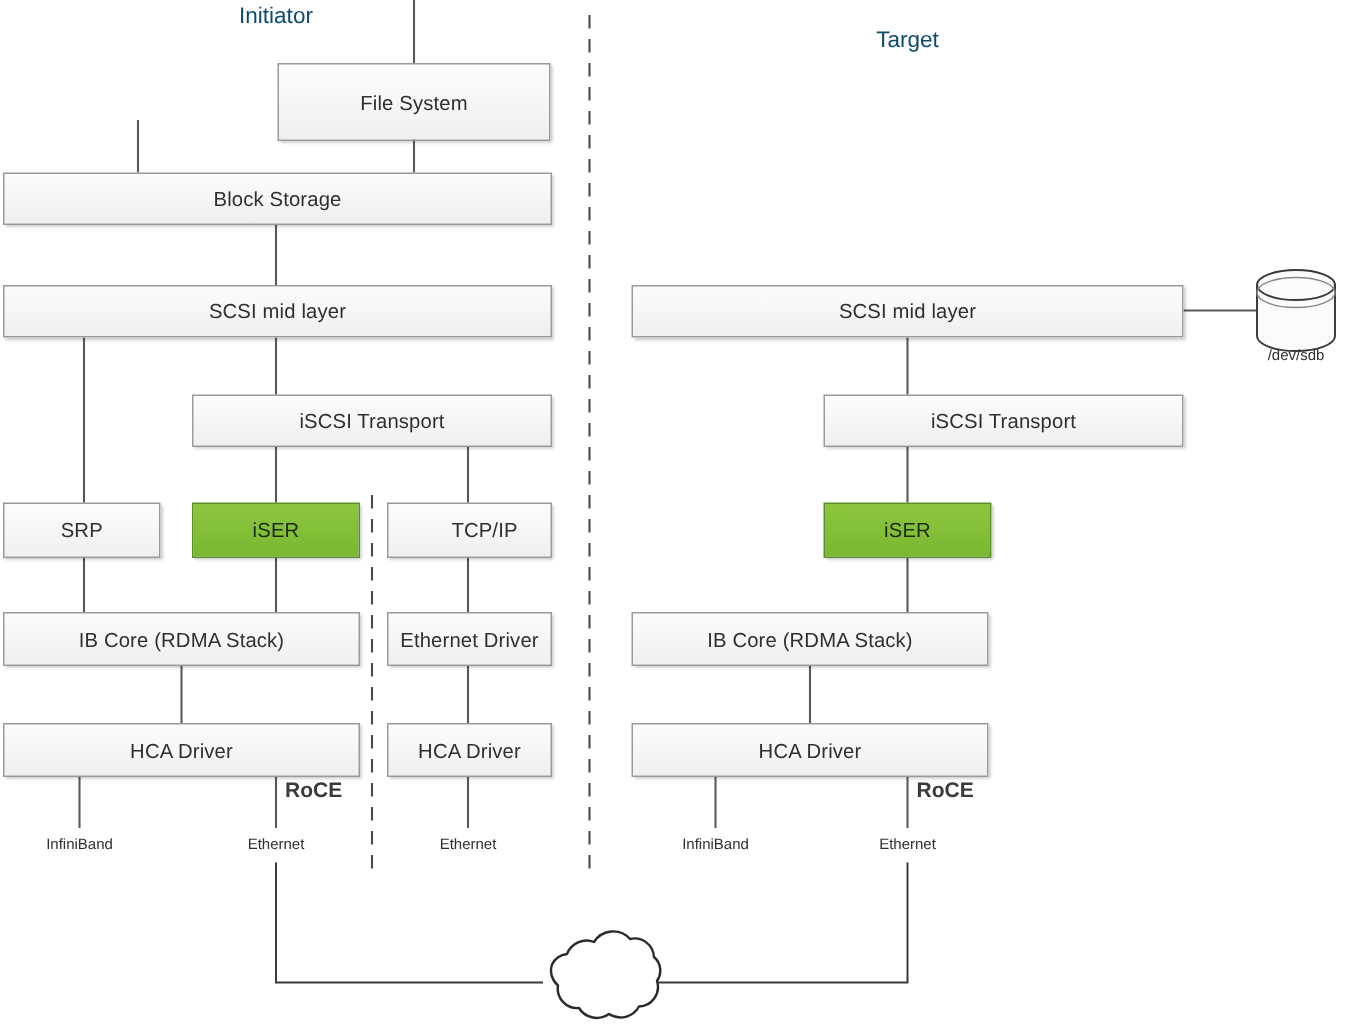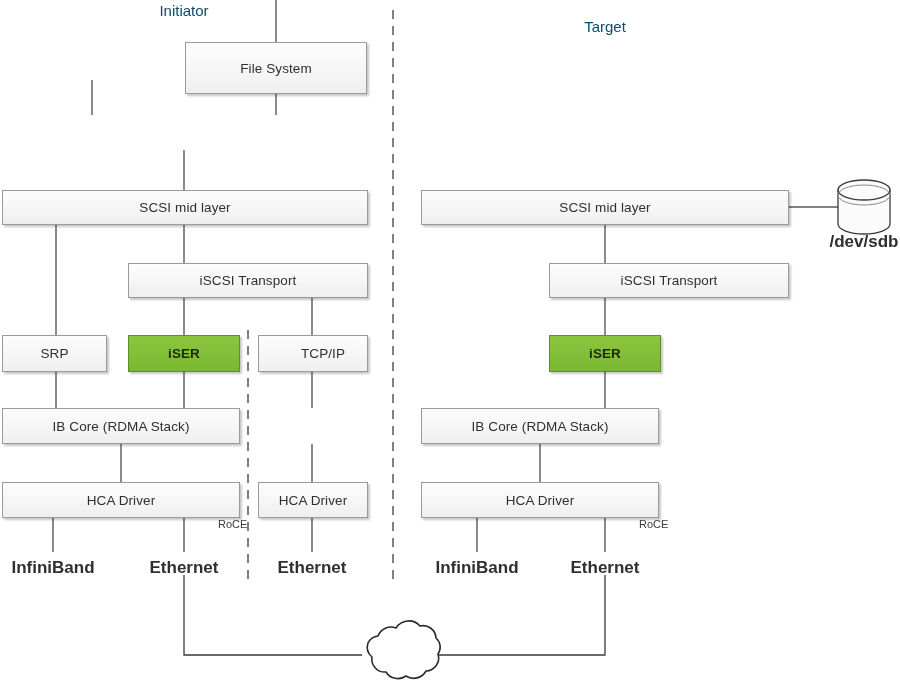--- a/index.html
+++ b/index.html
@@ -41,47 +41,45 @@
     font-size: 13.5px;
     color: #2f2f2f;
     letter-spacing: 0.1px;
     white-space: nowrap;
     z-index: 5;
   }
   .node.green {
     background: linear-gradient(to bottom, #8cc63f 0%, #7ab832 100%);
     border: 1px solid #5f8f28;
     color: #1d2b0c;
-    font-weight: 700;
+    font-weight: 400;
   }
   .node span { pointer-events: none; }
 
   .plain-label {
     position: absolute;
-    font-size: 17px;
+    font-size: 10px;
     color: #2f2f2f;
     white-space: nowrap;
     z-index: 6;
-    font-weight: bold;
   }
   .section-title {
     position: absolute;
     font-size: 15px;
     color: #0c4a6e;
     white-space: nowrap;
     z-index: 6;
   }
   .small-label {
     position: absolute;
-    font-size: 11px;
-    font-weight: 400;
+    font-size: 14px;
+    font-weight: 700;
     color: #3a3a3a;
     white-space: nowrap;
     z-index: 6;
-    margin-left: 28px;
   }
   .center {
     transform: translateX(-50%);
     text-align: center;
   }
 </style>
 </head>
 <body>
 
 <div id="canvas">
@@ -163,20 +161,23 @@
     <line x1="248" y1="330" x2="248" y2="580" stroke="#4a4a4a" stroke-width="1.4" stroke-dasharray="9 7"></line>
   </svg>
 
   <div class="section-title center" style="left:184px; top:2px;">Initiator</div>
   <div class="section-title center" style="left:605px; top:2px;margin-top:16px;">Target</div>
 
   <div class="node" style="left:185px; top:42px; width:182px; height:52px;">
     <span>File System</span>
   </div>
 
+  <div class="node" style="left:2px; top:115px; width:366px; height:35px;">
+    <span>Block Storage</span>
+  </div>
 
   <div class="node" style="left:2px; top:190px; width:366px; height:35px;">
     <span>SCSI mid layer</span>
   </div>
 
   <div class="node" style="left:128px; top:263px; width:240px; height:35px;">
     <span>iSCSI Transport</span>
   </div>
 
   <div class="node" style="left:2px; top:335px; width:105px; height:37px;">
@@ -188,20 +189,23 @@
   </div>
 
   <div class="node" style="left:258px; top:335px; width:110px; height:37px;padding-left:20px;">
     <span>TCP/IP</span>
   </div>
 
   <div class="node" style="left:2px; top:408px; width:238px; height:36px;">
     <span>IB Core (RDMA Stack)</span>
   </div>
 
+  <div class="node" style="left:258px; top:408px; width:110px; height:36px;">
+    <span>Ethernet Driver</span>
+  </div>
 
   <div class="node" style="left:2px; top:482px; width:238px; height:36px;">
     <span>HCA Driver</span>
   </div>
 
   <div class="node" style="left:258px; top:482px; width:110px; height:36px;">
     <span>HCA Driver</span>
   </div>
 
   <div class="small-label" style="left:190px; top:518px;">RoCE</div>

